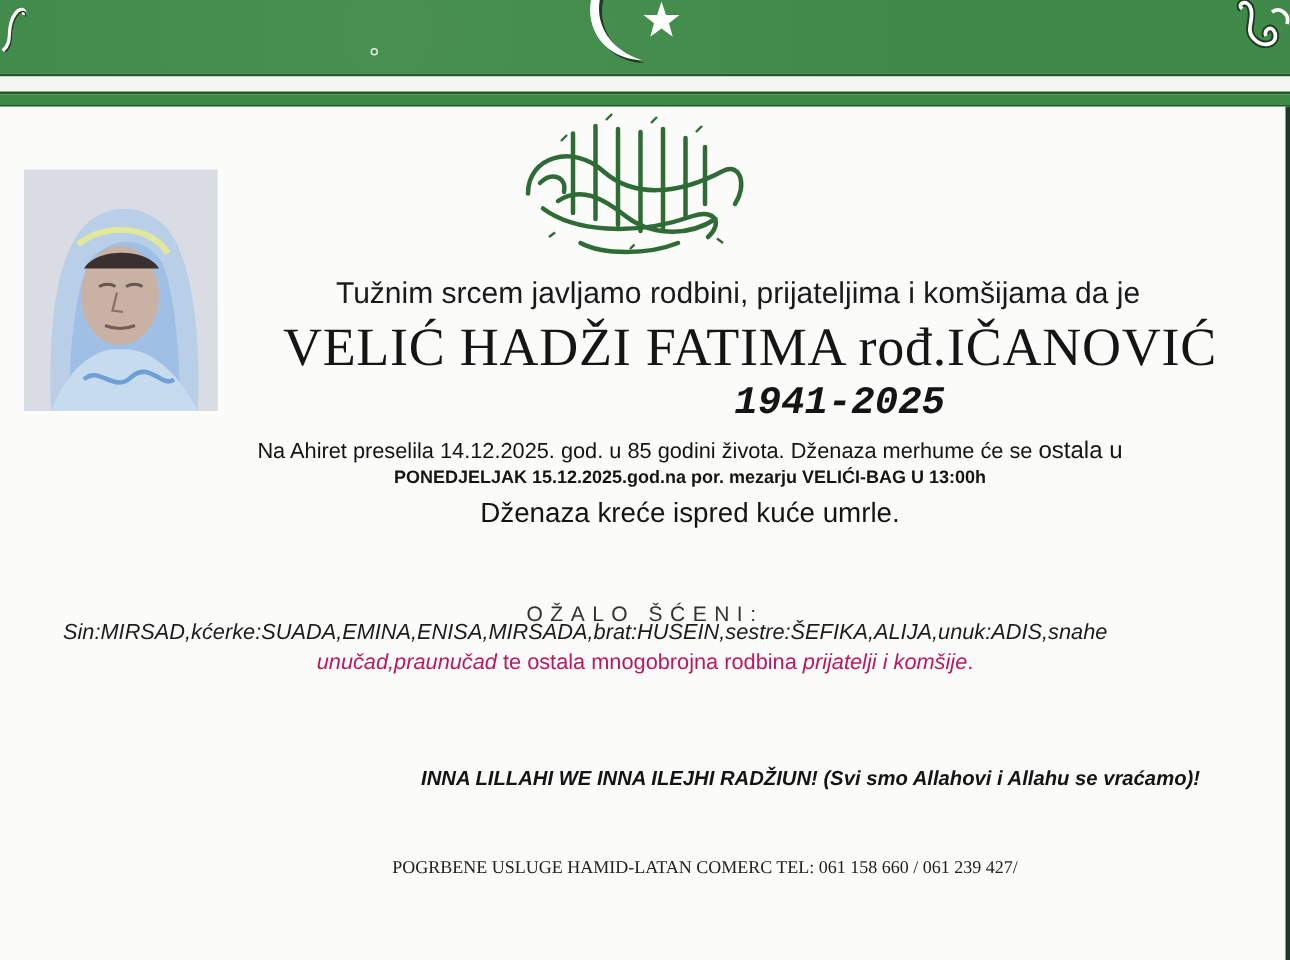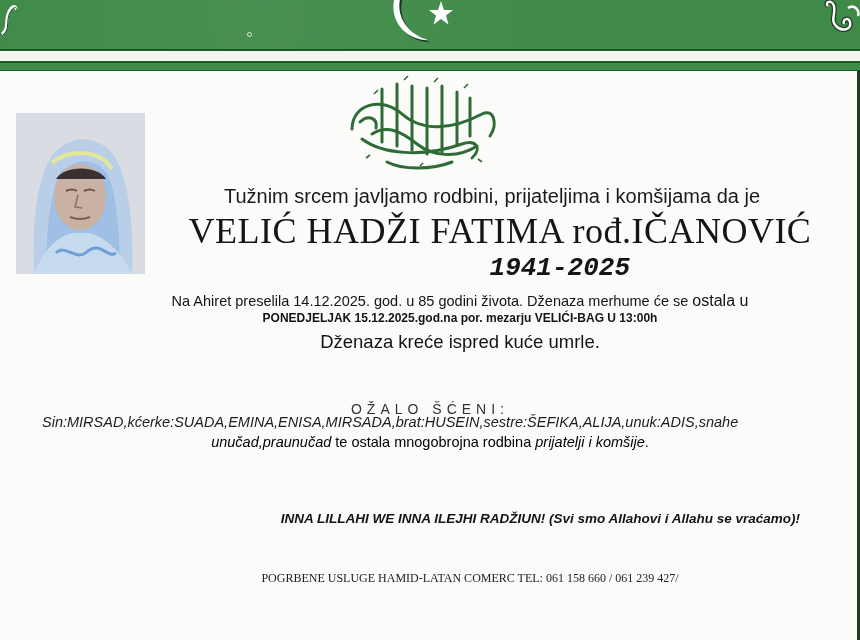--- a/index.html
+++ b/index.html
@@ -61,21 +61,21 @@
   .mourners {
     position: absolute; left: 0; top: 374px; width: 860px; text-align: center;
     font-size: 14px; letter-spacing: 5px; color: #333; margin-top: 27px;
   }
   .family1 {
     position: absolute; left: 42px; top: 414px; width: 830px; white-space: nowrap;
     font-size: 14.5px; font-style: italic; color: #1c1c1c;
   }
   .family2 {
     position: absolute; left: 0; top: 434px; width: 860px; text-align: center;
-    font-size: 14.5px; color: #000000;
+    font-size: 14.5px; color: #be185d;
   }
   .family2 .it { font-style: italic; }
   .inna {
     position: absolute; left: 140px; top: 511px; width: 660px; text-align: right;
     font-size: 13.5px; font-weight: bold; font-style: italic;
   }
   .funeral {
     position: absolute; left: 140px; top: 571px; width: 660px; text-align: center;
     font-family: "Liberation Serif", serif; font-size: 12px; color: #222;
   }

